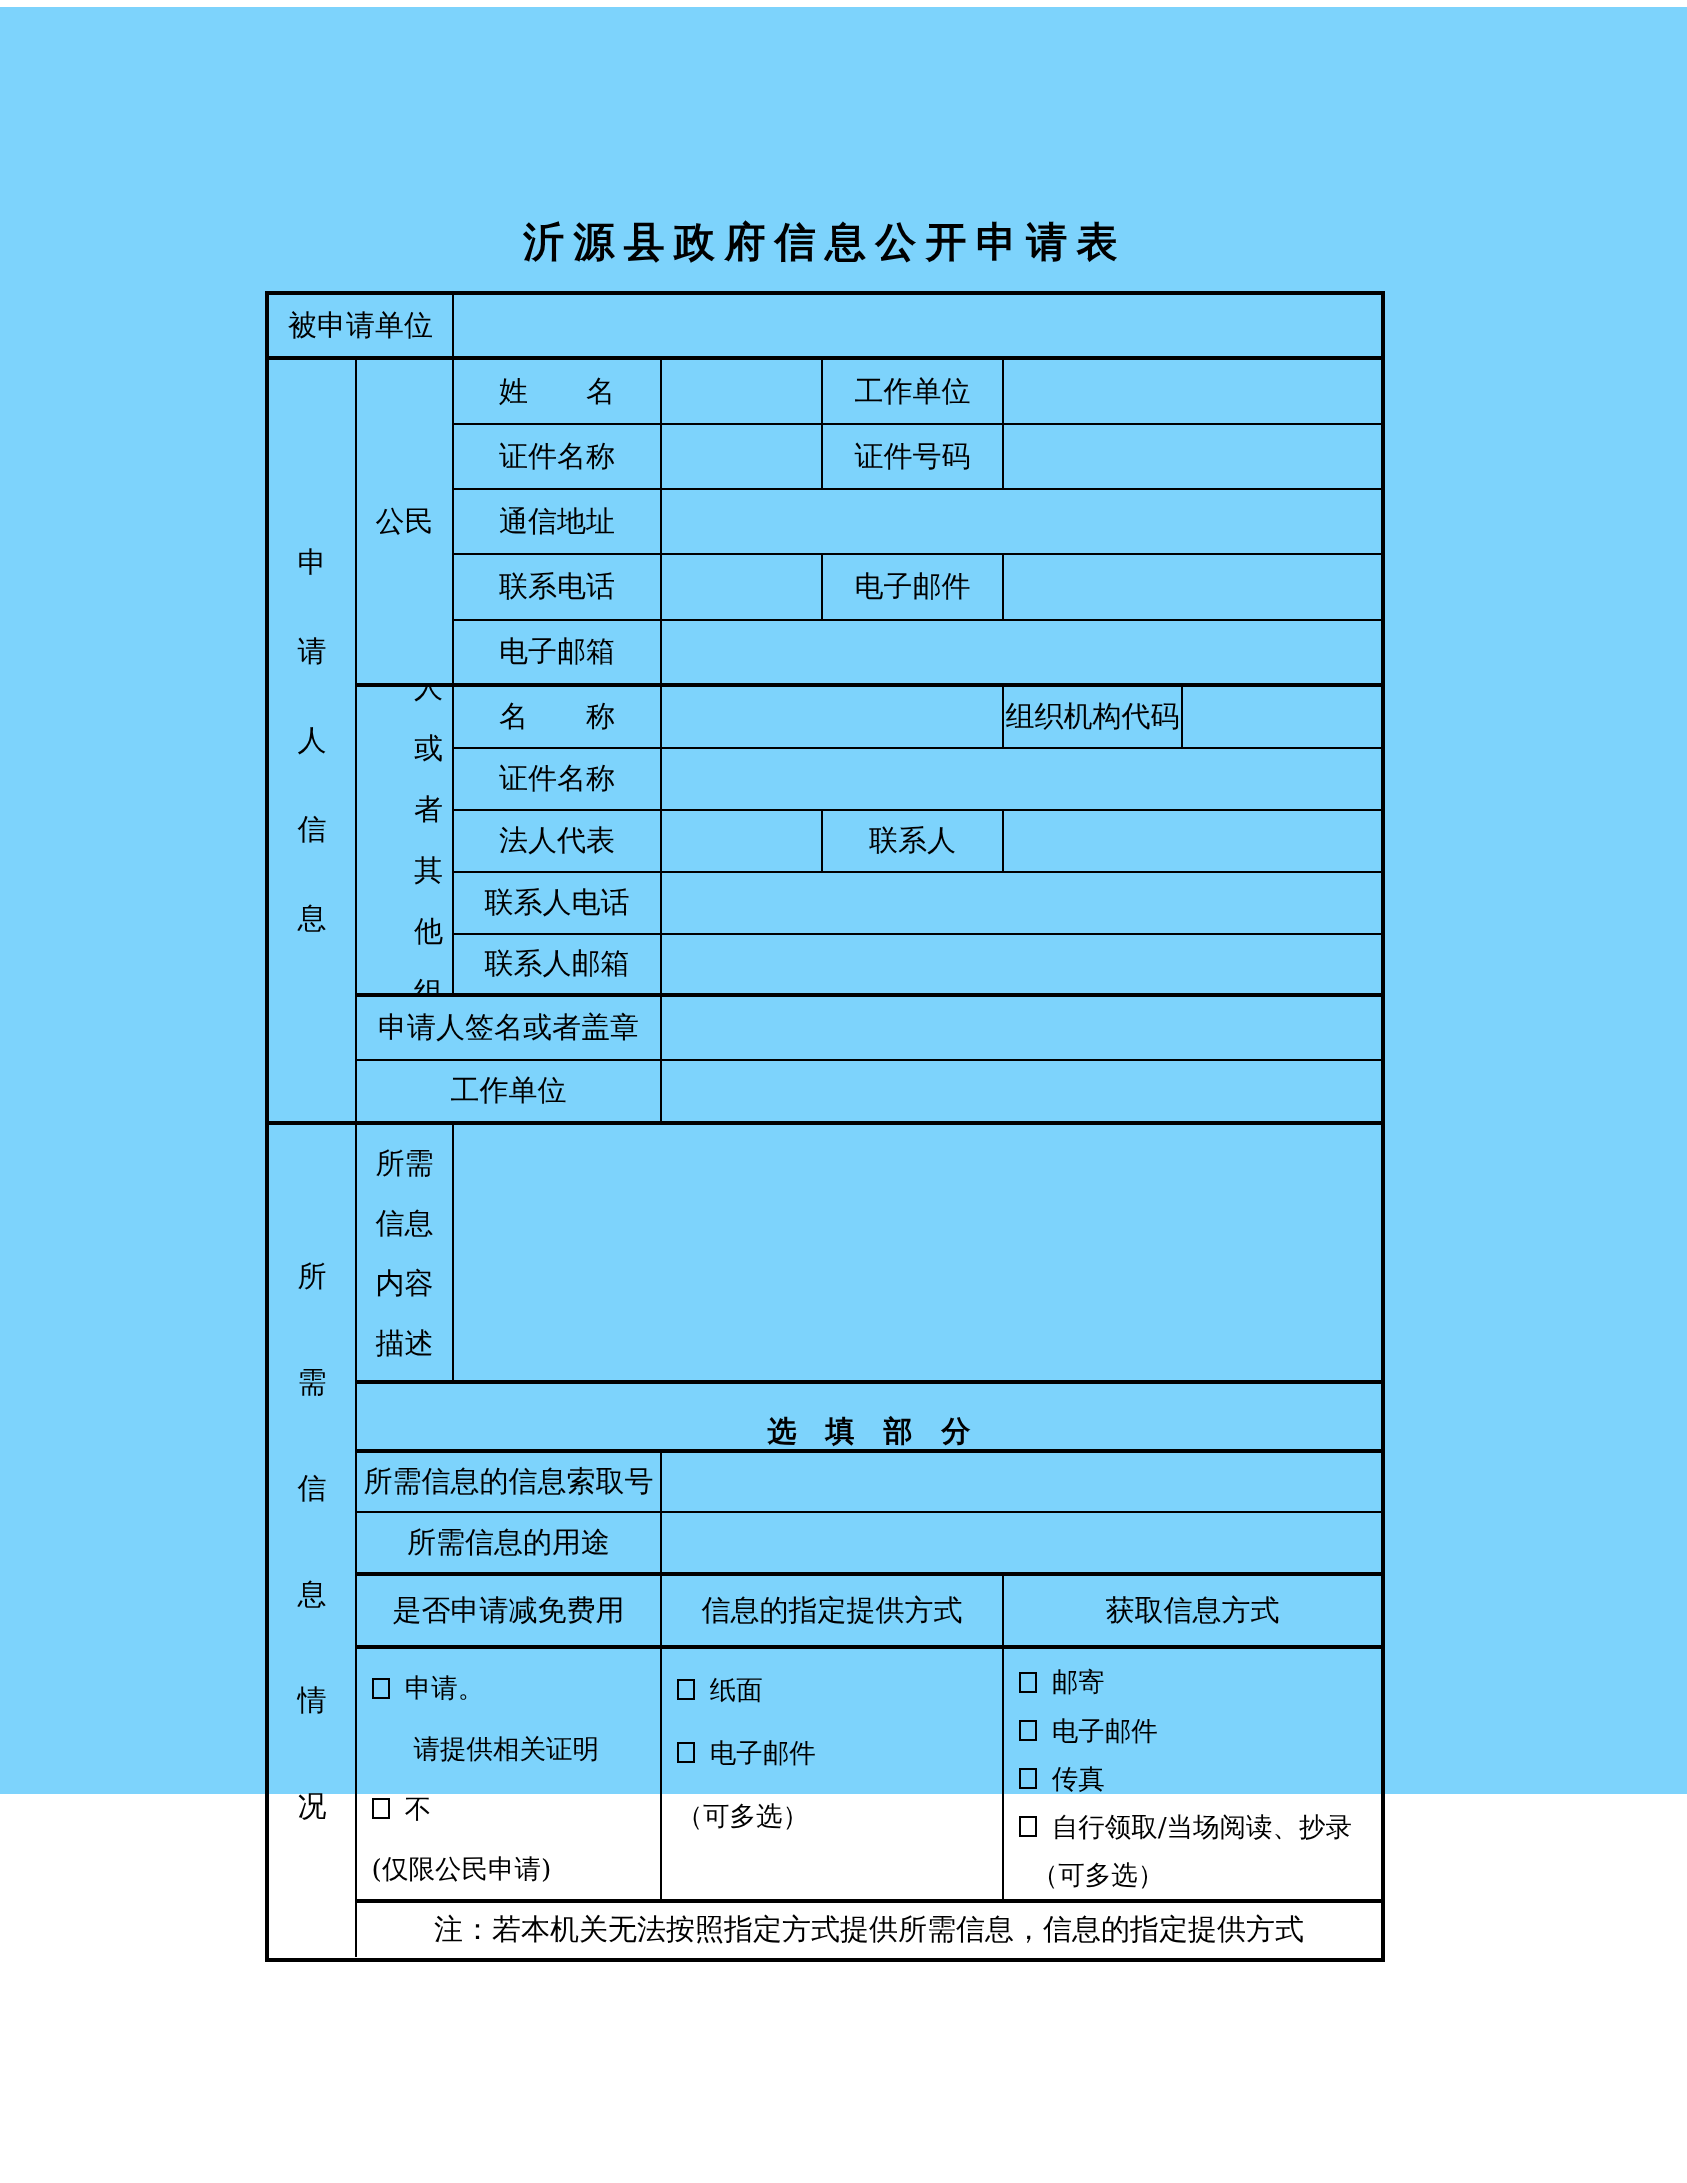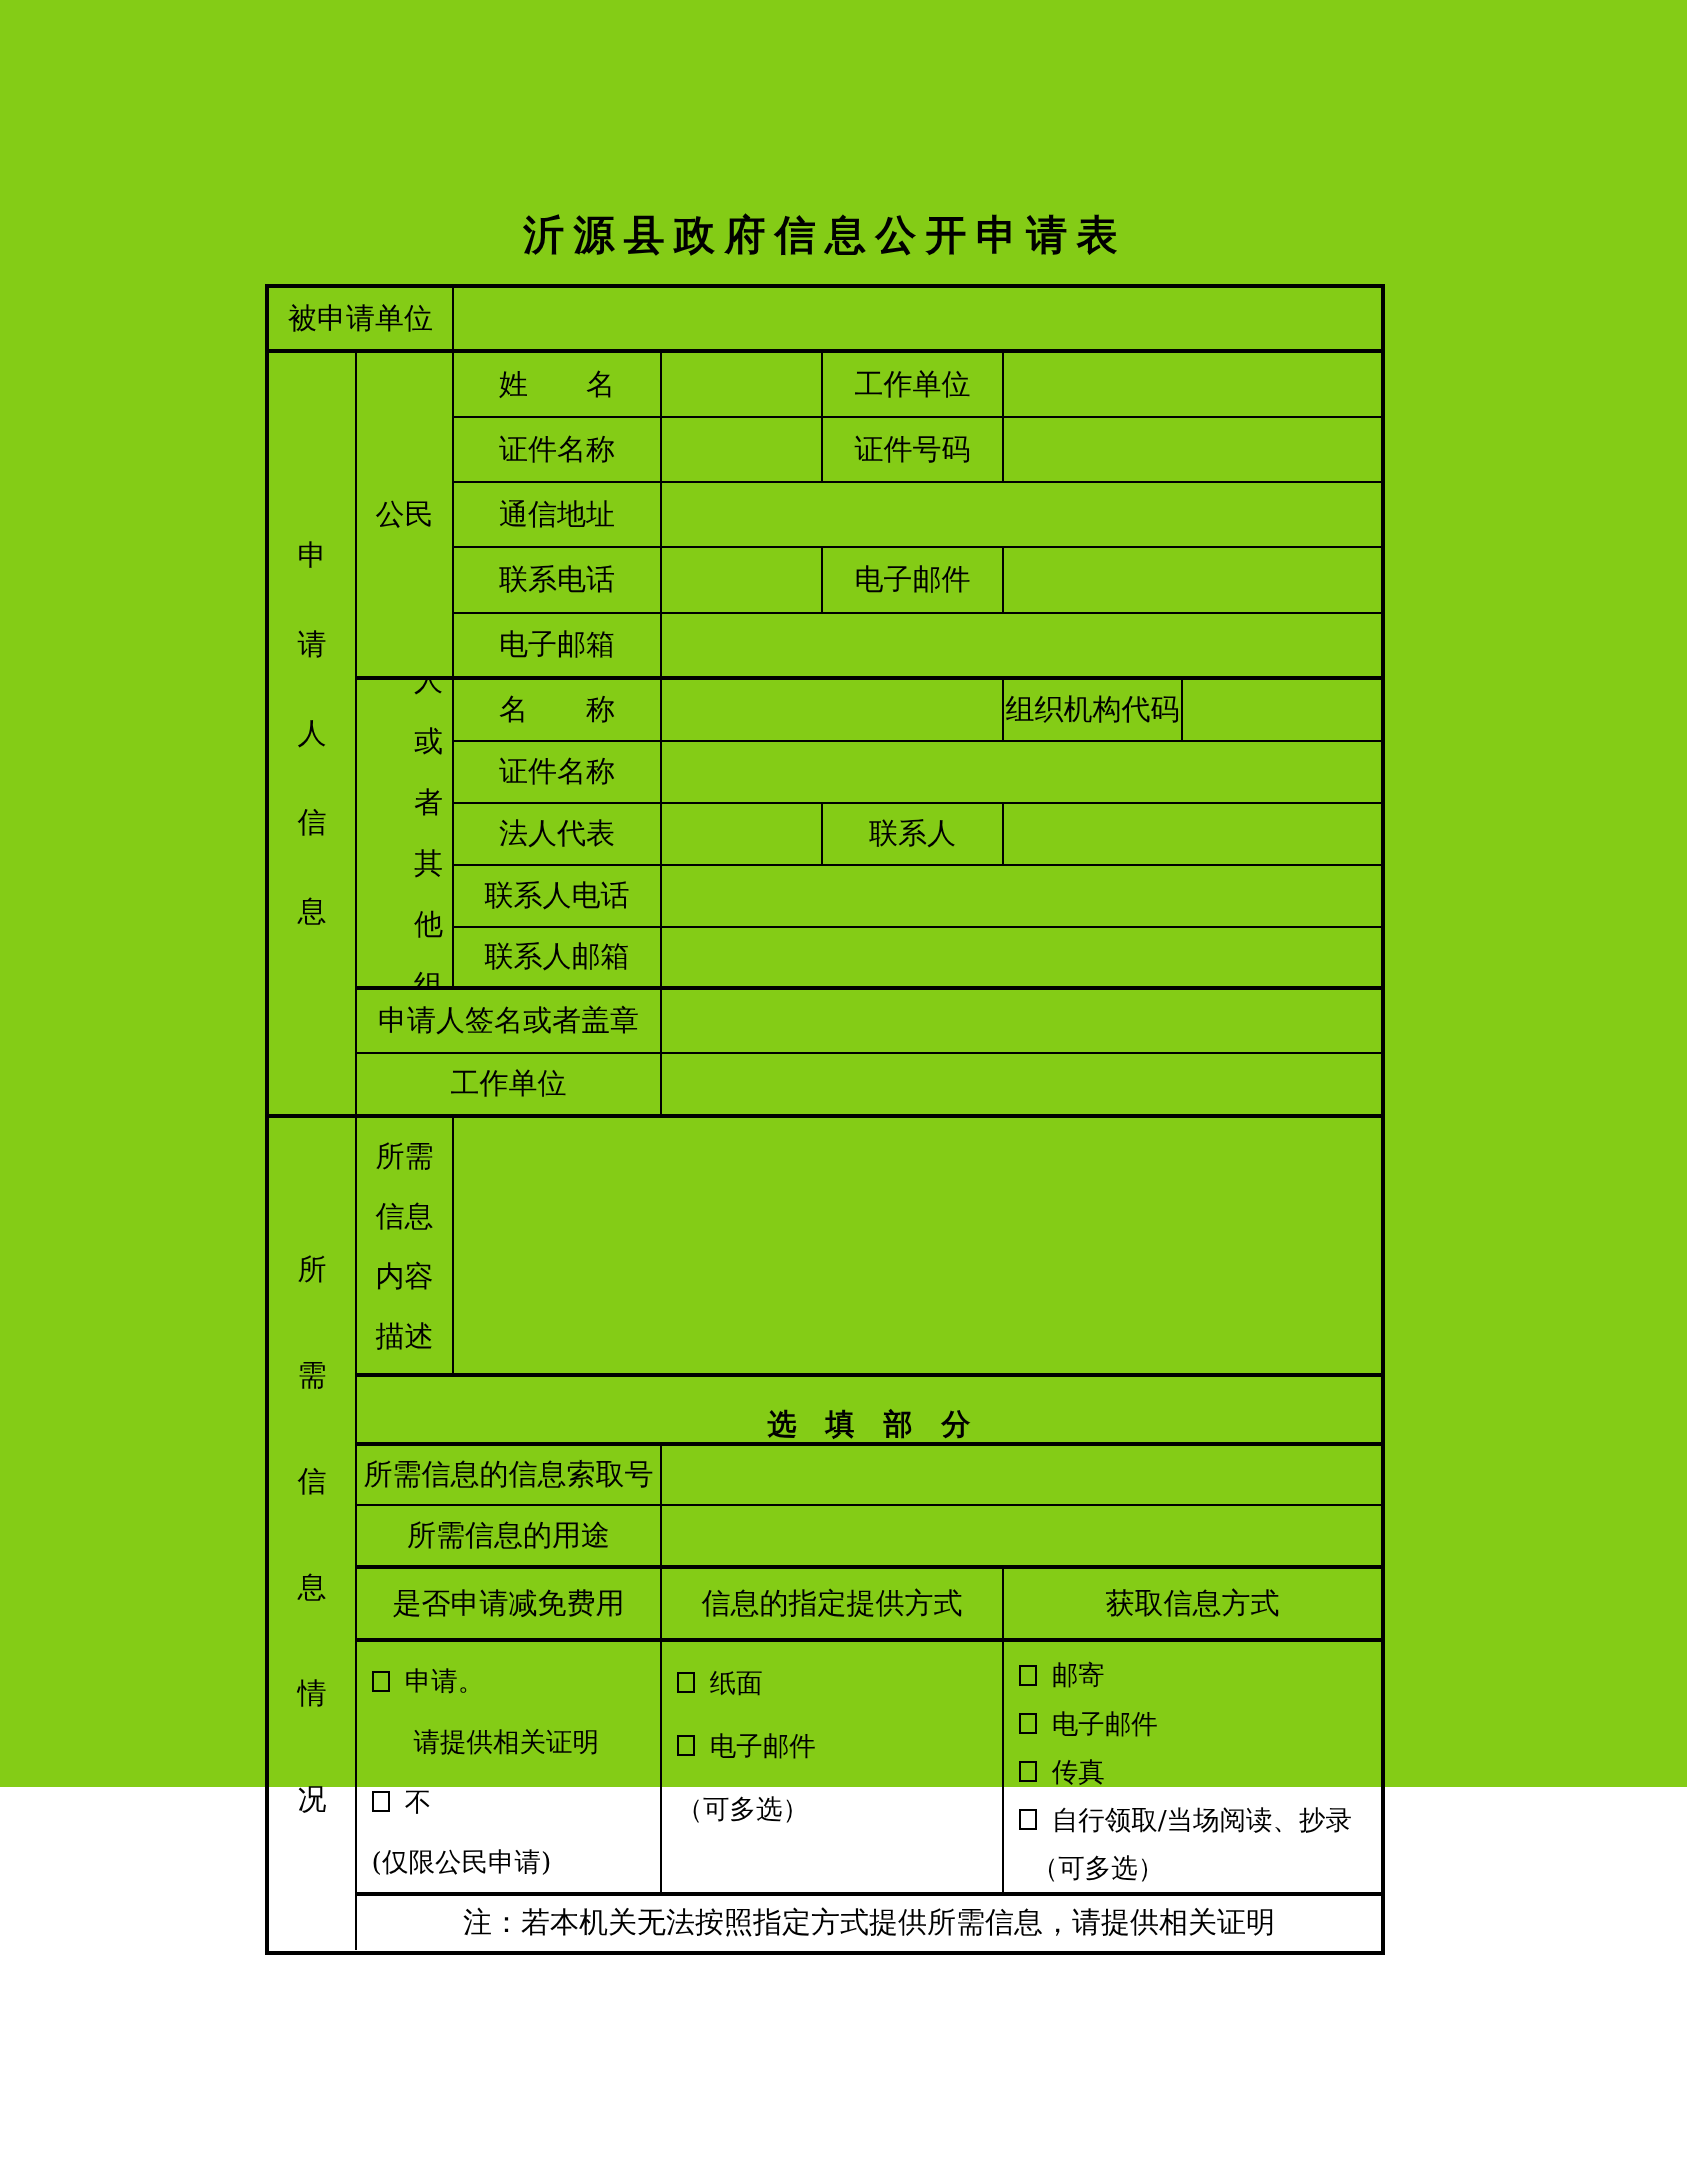--- a/index.html
+++ b/index.html
@@ -2,21 +2,21 @@
 <html style="font-size:10.6px"><head>
 <meta charset="utf-8">
 <style>
   * { margin:0; padding:0; box-sizing:border-box; }
   html,body { background:#ffffff; }
   body {
     width:1687px; height:2183px; position:relative;
     font-family:"DejaVu Serif","Liberation Serif",serif;
     color:#000;
   }
-  .sheet { position:absolute; left:0; top:0; width:1687px; height:1787px; background:#84cc16; }
+  .sheet { position:absolute; left:0; top:7px; width:1687px; height:1787px; background:#7dd3fc; }
 
   .title {
     position:absolute; left:265px; top:202px; width:1120px; height:66px;
     font-size:41px; font-weight:bold; letter-spacing:9.3px;
     text-align:center; line-height:66px; white-space:nowrap;
   }
 
   .grid {
     position:absolute; left:265px; top:284px;
     width:1120px; height:1671px;
@@ -198,17 +198,17 @@
       </div>
       <div class="opt-line">
         <span class="cb"></span>
         <span>自行领取/当场阅读、抄录</span>
       </div>
       <div class="opt-line ind2">
         <span>（可多选）</span>
       </div>
     </div>
 
-    <div class="c nb nr note-cell" style="grid-area:20/2/21/8">注：若本机关无法按照指定方式提供所需信息，请提供相关证明</div>
+    <div class="c nb nr note-cell" style="grid-area:20/2/21/8">注：若本机关无法按照指定方式提供所需信息，信息的指定提供方式</div>
 
   </div>
 </div>
 
 
 </body></html>

